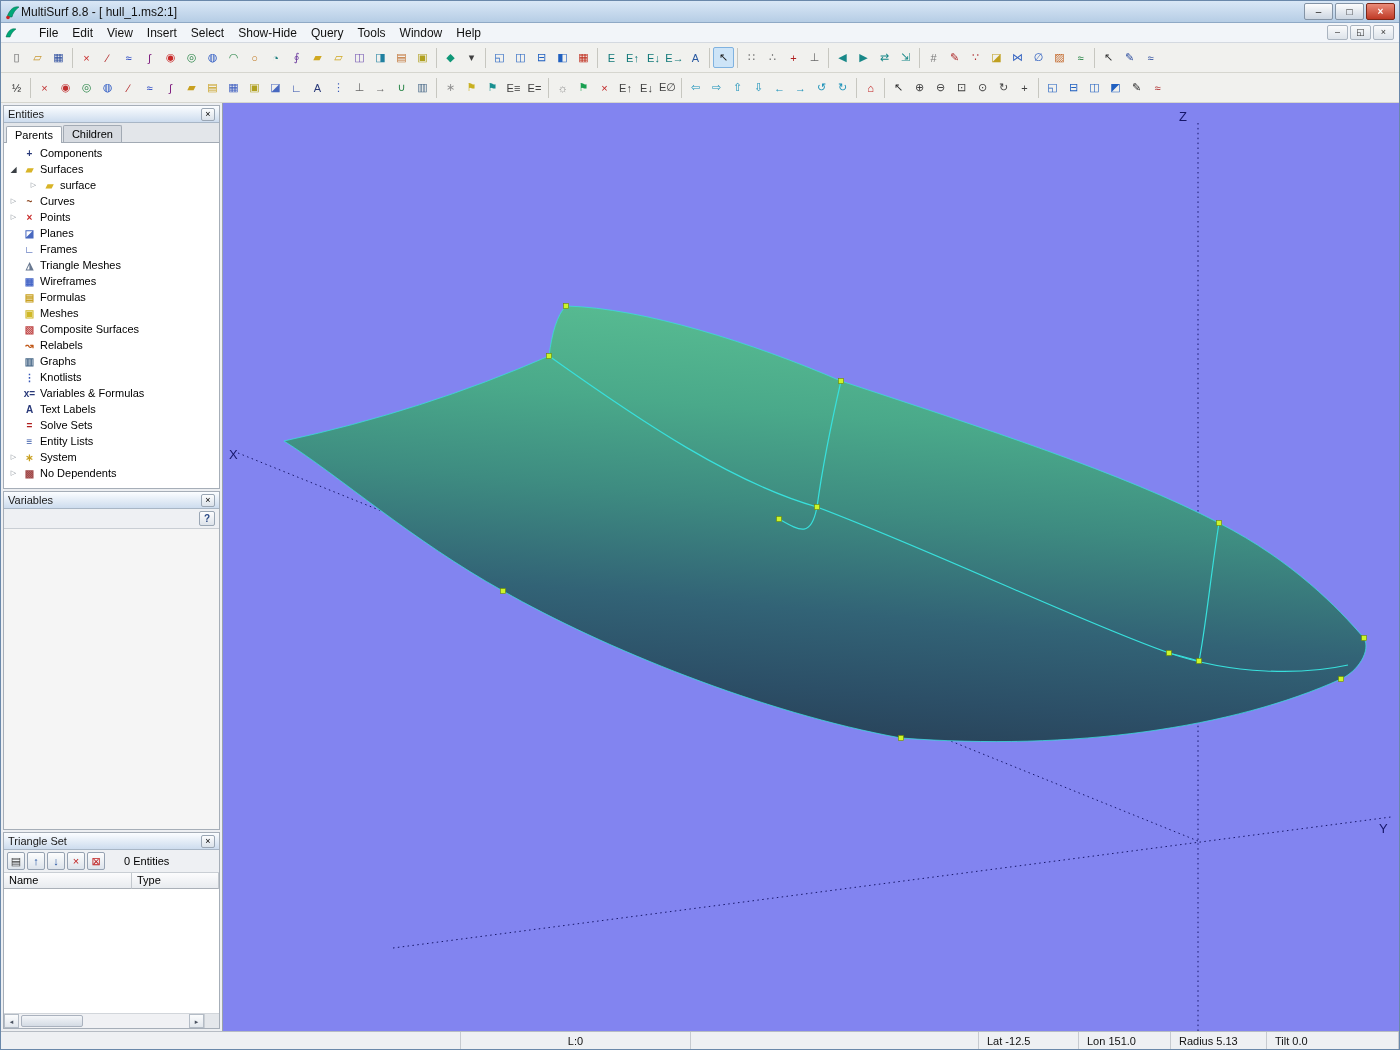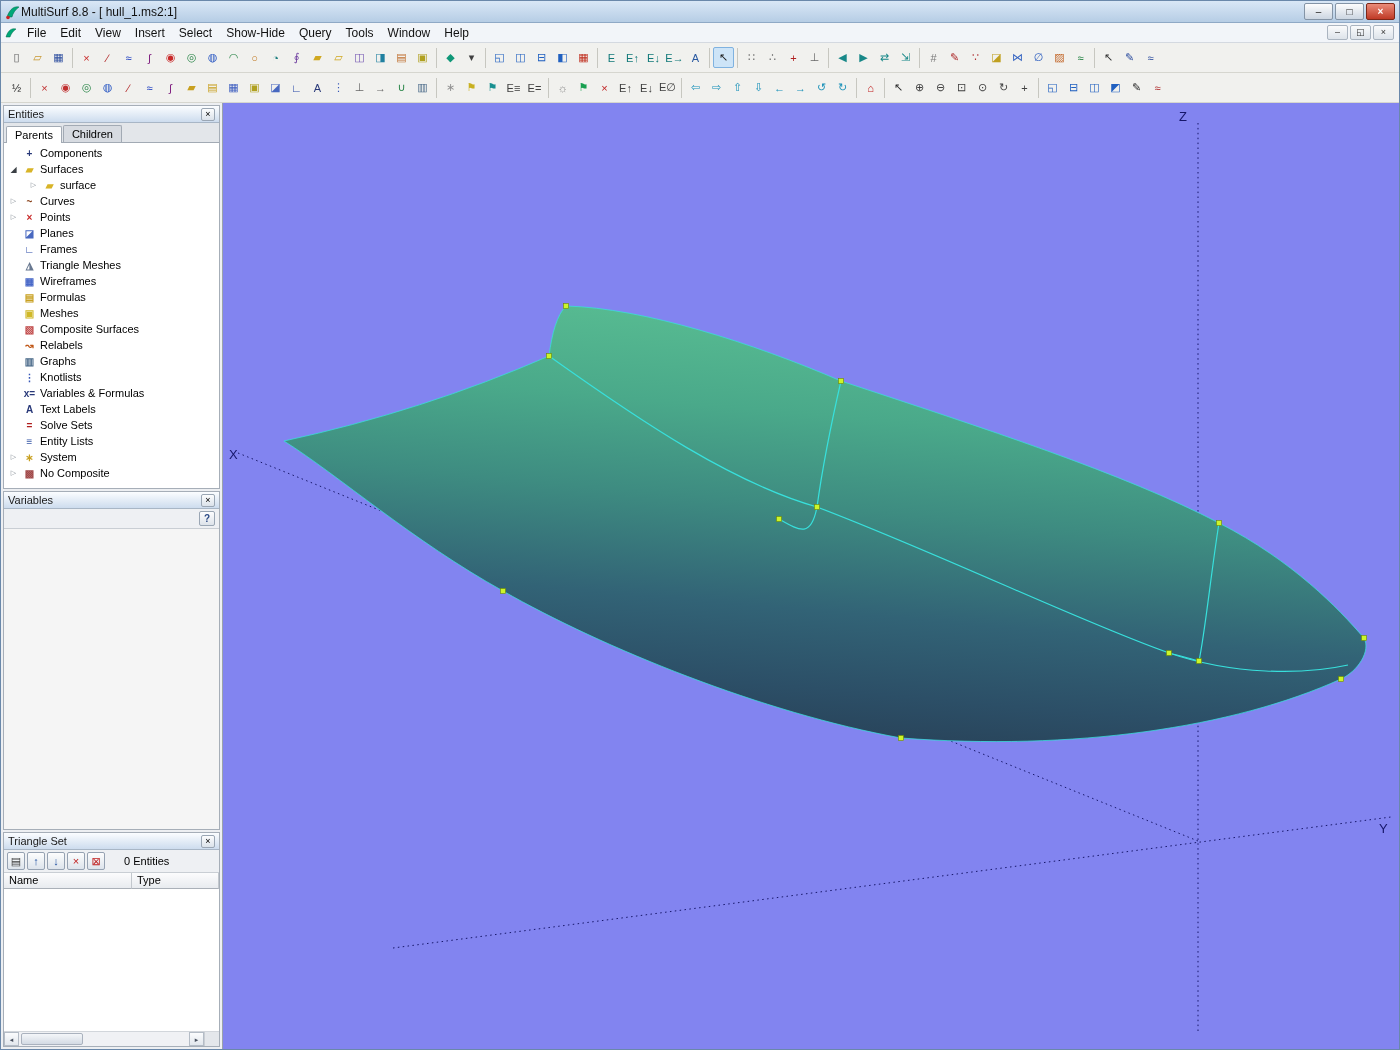--- a/index.html
+++ b/index.html
@@ -102,21 +102,21 @@
         <button class="win-btn close" style="color: rgb(255, 255, 255);">×</button>
       </span>
   </div>
 
   <div class="menubar">
     <span style="display:inline-flex;margin-right:2px;">
       <svg width="14" height="14">
           <path d="M2 11 C4 4 8 2 12 3 C9 5 7 8 6 11 Z" fill="#00a878" stroke="#006848" stroke-width="0.5"></path>
         </svg>
     </span>
-    <span style="display:flex;">
+    <span style="display:flex;margin-left:12px;">
         <span class="menu-item">File</span>
         <span class="menu-item">Edit</span>
         <span class="menu-item">View</span>
         <span class="menu-item">Insert</span>
         <span class="menu-item">Select</span>
         <span class="menu-item">Show-Hide</span>
         <span class="menu-item">Query</span>
         <span class="menu-item">Tools</span>
         <span class="menu-item">Window</span>
         <span class="menu-item">Help</span>
@@ -364,21 +364,21 @@
               <span class="tree-label">Entity Lists</span>
             </div>
             <div class="tree-row" style="padding-left: 4px;">
               <span class="tree-exp">▷</span>
               <span class="tree-ico" style="color: rgb(200, 160, 32);">∗</span>
               <span class="tree-label">System</span>
             </div>
             <div class="tree-row" style="padding-left: 4px;">
               <span class="tree-exp">▷</span>
               <span class="tree-ico" style="color: rgb(160, 72, 72);">▩</span>
-              <span class="tree-label">No Composite</span>
+              <span class="tree-label">No Dependents</span>
             </div>
           </div>
       </div>
 
       <div class="panel" style="flex:0 0 339px;">
         <div class="panel-title">
           <span>Variables</span>
           <button class="panel-close">×</button>
         </div>
         <div class="props-toolbar">
@@ -453,14 +453,23 @@
             <rect x="1138.5" y="532.5" width="5" height="5" class="ctrl-pt"></rect>
           </g>
         <text class="axis-label" x="6" y="356">X</text>
         <text class="axis-label" x="1156" y="730">Y</text>
         <text class="axis-label" x="956" y="18">Z</text>
       </svg>
     </div>
 
   </div>
 
+  <div class="statusbar">
+      <div class="status-cell" style="width: 460px;"></div>
+      <div class="status-cell center" style="width: 230px;">L:0</div>
+      <div class="status-cell flex"></div>
+      <div class="status-cell" style="width: 100px;">Lat -12.5</div>
+      <div class="status-cell" style="width: 92px;">Lon 151.0</div>
+      <div class="status-cell" style="width: 96px;">Radius 5.13</div>
+      <div class="status-cell" style="width: 132px;">Tilt 0.0</div>
+    </div>
 
 </div>
 
 </body></html>

